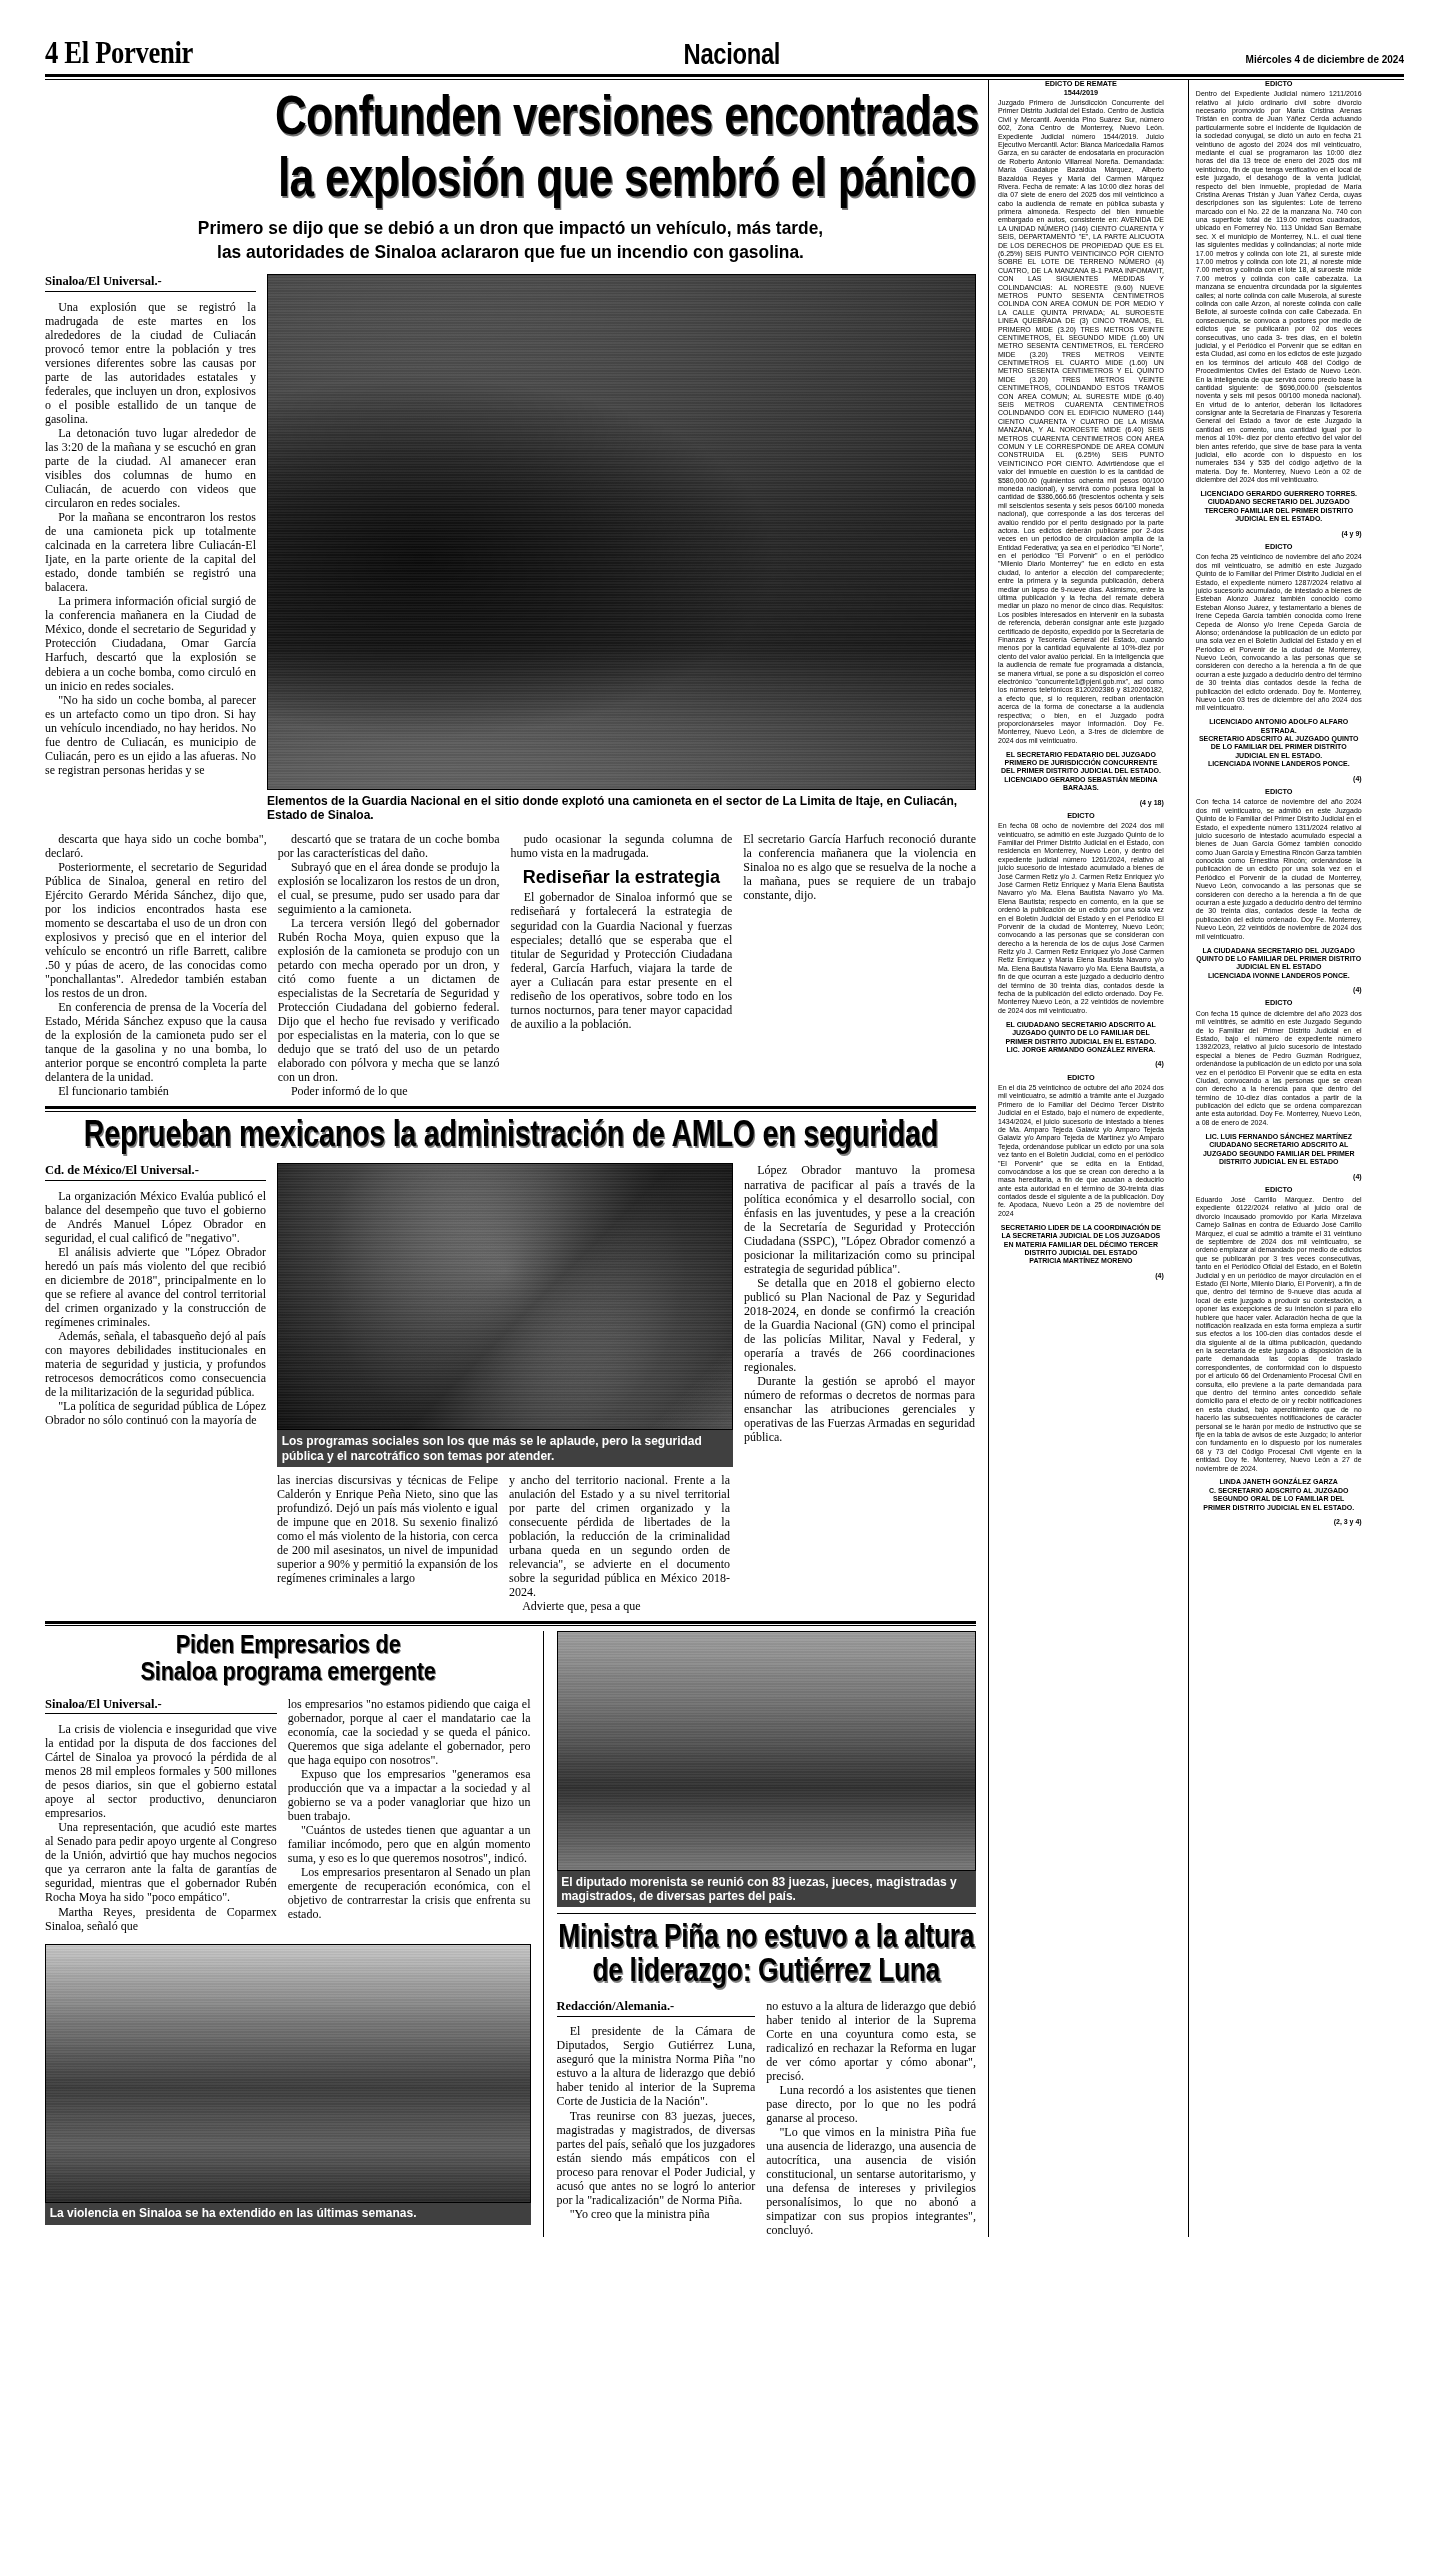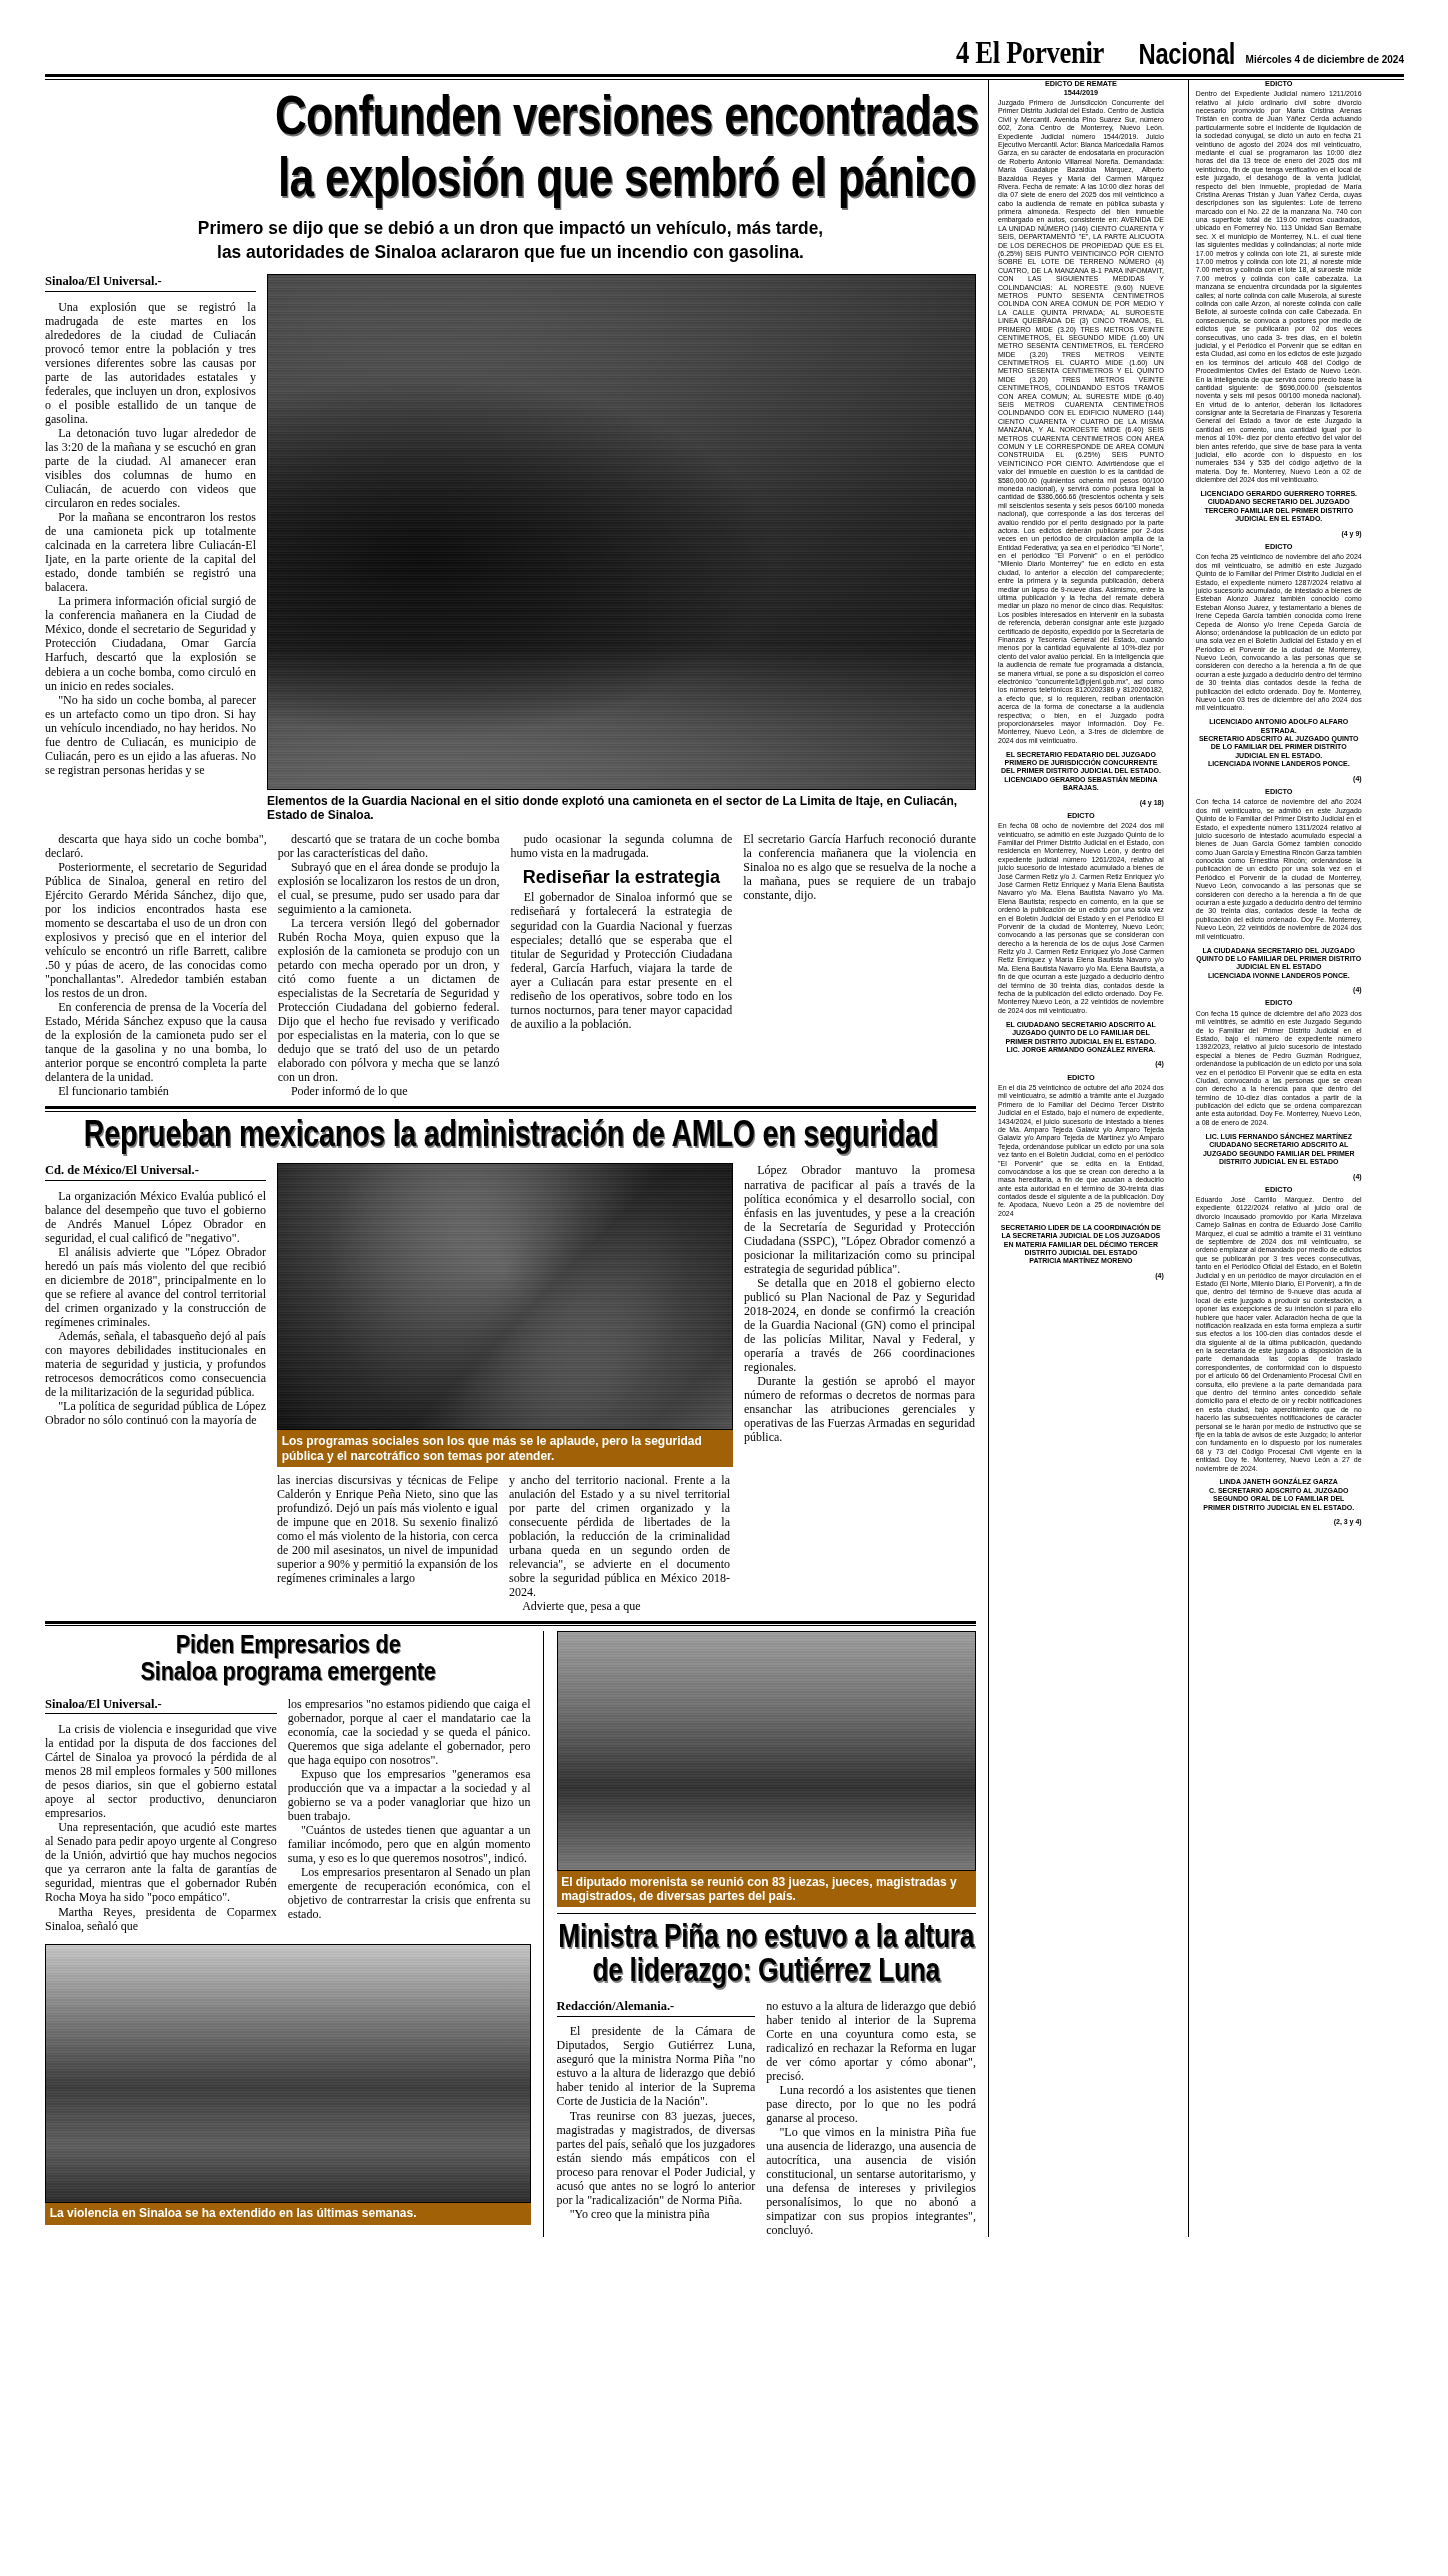--- a/index.html
+++ b/index.html
@@ -1,20 +1,20 @@
 <!DOCTYPE html>
 <html style="font-size:12.5px"><head>
 <meta charset="utf-8">
 <style>
   html,body{margin:0;padding:0;background:#fff;}
   body{width:1449px;height:2576px;font-family:"Liberation Serif",serif;color:#000;position:relative;overflow:hidden;}
   .page{width:1449px;height:2576px;position:relative;padding:0;box-sizing:border-box;}
 
   
-  .masthead{display:flex;align-items:flex-end;justify-content:flex-end;padding:22px 45px 3.1px 45px;box-sizing:border-box;}
+  .masthead{display:flex;align-items:flex-end;justify-content:space-between;padding:22px 45px 3.1px 45px;box-sizing:border-box;}
   .mh-left{font-family:"Liberation Serif",serif;font-weight:bold;font-size:31px;letter-spacing:-0.4px;font-stretch:condensed;transform:scaleX(.86);transform-origin:left bottom;}
   .mh-center{font-family:"Liberation Sans",sans-serif;font-weight:bold;font-size:29px;transform:scaleX(.82);letter-spacing:-0.4px;}
   .mh-right{font-family:"Liberation Sans",sans-serif;font-weight:bold;font-size:10px;padding-bottom:5.5px;margin-top:32px;}
   .mh-rule{margin:0 45px;border-top:3.1px solid #000;border-bottom:1.6px solid #000;height:2.3px;box-sizing:content-box;}
 
   
   .body-wrap{display:flex;padding:0 45px;box-sizing:border-box;}
   .main-col{width:931px;box-sizing:border-box;}
   .legal-col{width:374px;margin-left:11.7px;border-left:1.6px solid #000;padding-left:9.3px;box-sizing:border-box;display:flex;gap:24px;}
   .legal-sub{width:180px;}
@@ -48,21 +48,21 @@
   .cols2 > .c{width:50%;box-sizing:border-box;padding-right:11px;}
   .cols2 > .c:last-child{padding-right:0;}
   p.t{font-family:"Liberation Serif",serif;font-size:12px;line-height:1.17;text-align:justify;margin:0 0 0 0;text-indent:13.2px;
       hyphens:auto;-webkit-hyphens:auto;}
   p.t.noind{text-indent:0;}
   .subhead{font-family:"Liberation Sans",sans-serif;font-weight:bold;font-size:18px;margin:7.8px 0 3.9px 0;line-height:1.05;text-align:center;}
 
   
   .photo{background:#6e6e6e;position:relative;overflow:hidden;border:0.8px solid #000;}
   .cap{font-family:"Liberation Sans",sans-serif;font-weight:bold;font-size:12px;line-height:1.18;margin-top:3.9px;}
-  .cap.onblk{background:#a16207;color:#fff;padding:3.9px 4.7px;margin-top:0;}
+  .cap.onblk{background:#404040;color:#fff;padding:3.9px 4.7px;margin-top:0;}
 
   
   .ph-a{background:
      radial-gradient(ellipse at 22% 55%,#2a2a2a 0%,#555 22%,#8d8d8d 45%,#6a6a6a 70%,#444 100%),
      linear-gradient(180deg,#b9b9b9 0%,#8a8a8a 20%,#4c4c4c 48%,#3a3a3a 72%,#9b9b9b 88%,#c9c9c9 100%);
      background-blend-mode:multiply;}
   .ph-b{background:
      radial-gradient(circle at 50% 40%,#d8d8d8 0%,#9a9a9a 30%,#4e4e4e 65%,#1e1e1e 100%),
      linear-gradient(135deg,#777 0%,#2f2f2f 55%,#9c9c9c 100%);
      background-blend-mode:overlay;}

